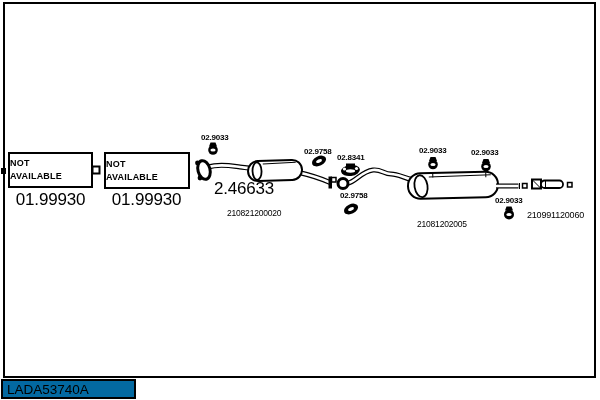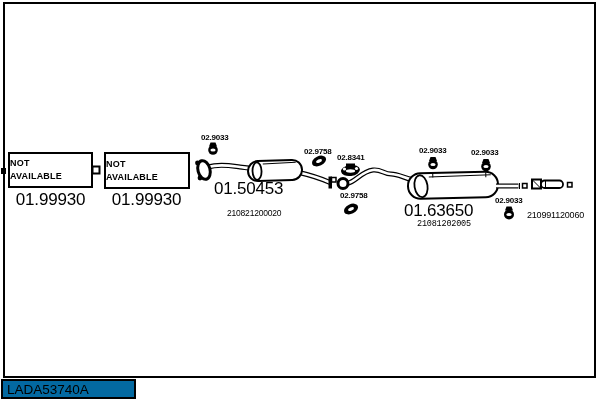--- a/index.html
+++ b/index.html
@@ -149,25 +149,24 @@
   <div class="label num-lg center" style="left:104px; top:191px; width:85px;">01.99930</div>
 
   <div class="label num-sm" style="left:201px; top:134px;">02.9033</div>
   <div class="label num-sm" style="left:304px; top:148px;">02.9758</div>
   <div class="label num-sm" style="left:337px; top:153.5px;">02.8341</div>
   <div class="label num-sm" style="left:340px; top:192px;">02.9758</div>
   <div class="label num-sm" style="left:419px; top:146.5px;">02.9033</div>
   <div class="label num-sm" style="left:471px; top:148.5px;">02.9033</div>
   <div class="label num-sm" style="left:495px; top:196.5px;">02.9033</div>
 
-  <div class="label num-lg" style="left:214px; top:180px;">01.50453</div>
+  <div class="label num-lg" style="left:214px; top:180px;">2.46633</div>
   <div class="label num-oe" style="left:227px; top:196.5px;margin-top:12px;">210821200020</div>
 
-  <div class="label num-lg" style="left:404px; top:202px;">01.63650</div>
-  <div class="label num-oe" style="left:417px; top:219.5px;font-family:Liberation Mono, monospace;">21081202005</div>
+  <div class="label num-oe" style="left:417px; top:219.5px;">21081202005</div>
 
   <div class="label num-oe" style="left:527px; top:210.5px; font-size:9px;">210991120060</div>
 
   <div class="code-box">
     <span>LADA53740A</span>
   </div>
 
 </div>
 
 </body></html>

